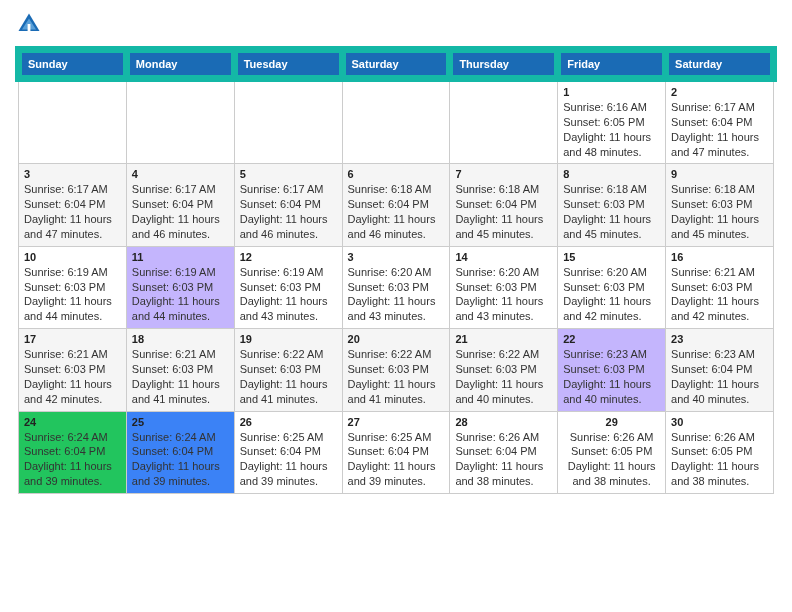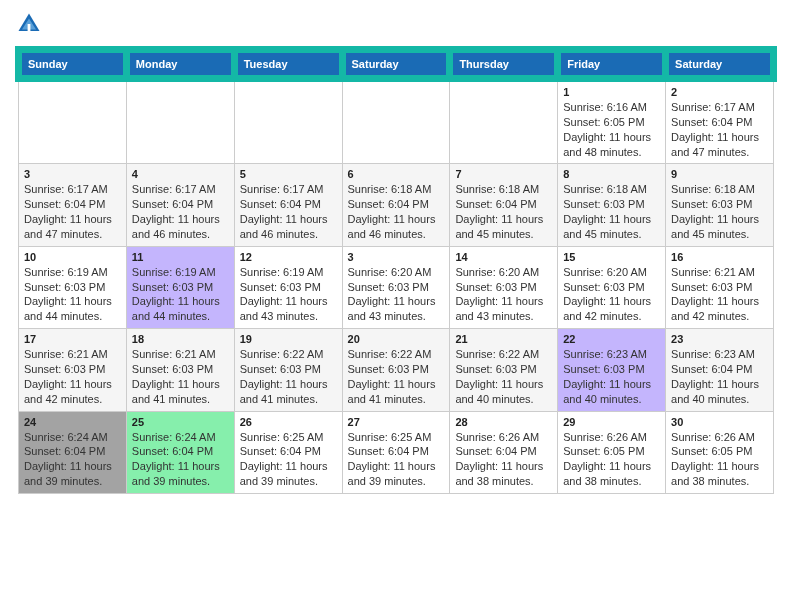--- a/index.html
+++ b/index.html
@@ -297,28 +297,28 @@
           </td>
           <td style="background: rgb(245, 245, 245);">
             <span class="day-number">23</span>
             <div class="day-info" style="white-space: pre-line;">Sunrise: 6:23 AM
 Sunset: 6:04 PM
 Daylight: 11 hours
 and 40 minutes.</div>
           </td>
         </tr>
         <tr>
-          <td style="background: #a3a3a3;">
+          <td style="background: #22c55e;">
             <span class="day-number">24</span>
             <div class="day-info" style="white-space: pre-line;">Sunrise: 6:24 AM
 Sunset: 6:04 PM
 Daylight: 11 hours
 and 39 minutes.</div>
           </td>
-          <td style="background: #86efac;">
+          <td style="background: #3b82f6;">
             <span class="day-number">25</span>
             <div class="day-info" style="white-space: pre-line;">Sunrise: 6:24 AM
 Sunset: 6:04 PM
 Daylight: 11 hours
 and 39 minutes.</div>
           </td>
           <td style="background: rgb(255, 255, 255);">
             <span class="day-number">26</span>
             <div class="day-info" style="white-space: pre-line;">Sunrise: 6:25 AM
 Sunset: 6:04 PM
@@ -332,21 +332,21 @@
 Daylight: 11 hours
 and 39 minutes.</div>
           </td>
           <td style="background: rgb(255, 255, 255);">
             <span class="day-number">28</span>
             <div class="day-info" style="white-space: pre-line;">Sunrise: 6:26 AM
 Sunset: 6:04 PM
 Daylight: 11 hours
 and 38 minutes.</div>
           </td>
-          <td style="background: rgb(255, 255, 255);">
+          <td style="background: rgb(255, 255, 255); text-align: center;">
             <span class="day-number">29</span>
             <div class="day-info" style="white-space: pre-line;">Sunrise: 6:26 AM
 Sunset: 6:05 PM
 Daylight: 11 hours
 and 38 minutes.</div>
           </td>
           <td style="background: rgb(255, 255, 255);">
             <span class="day-number">30</span>
             <div class="day-info" style="white-space: pre-line;">Sunrise: 6:26 AM
 Sunset: 6:05 PM

